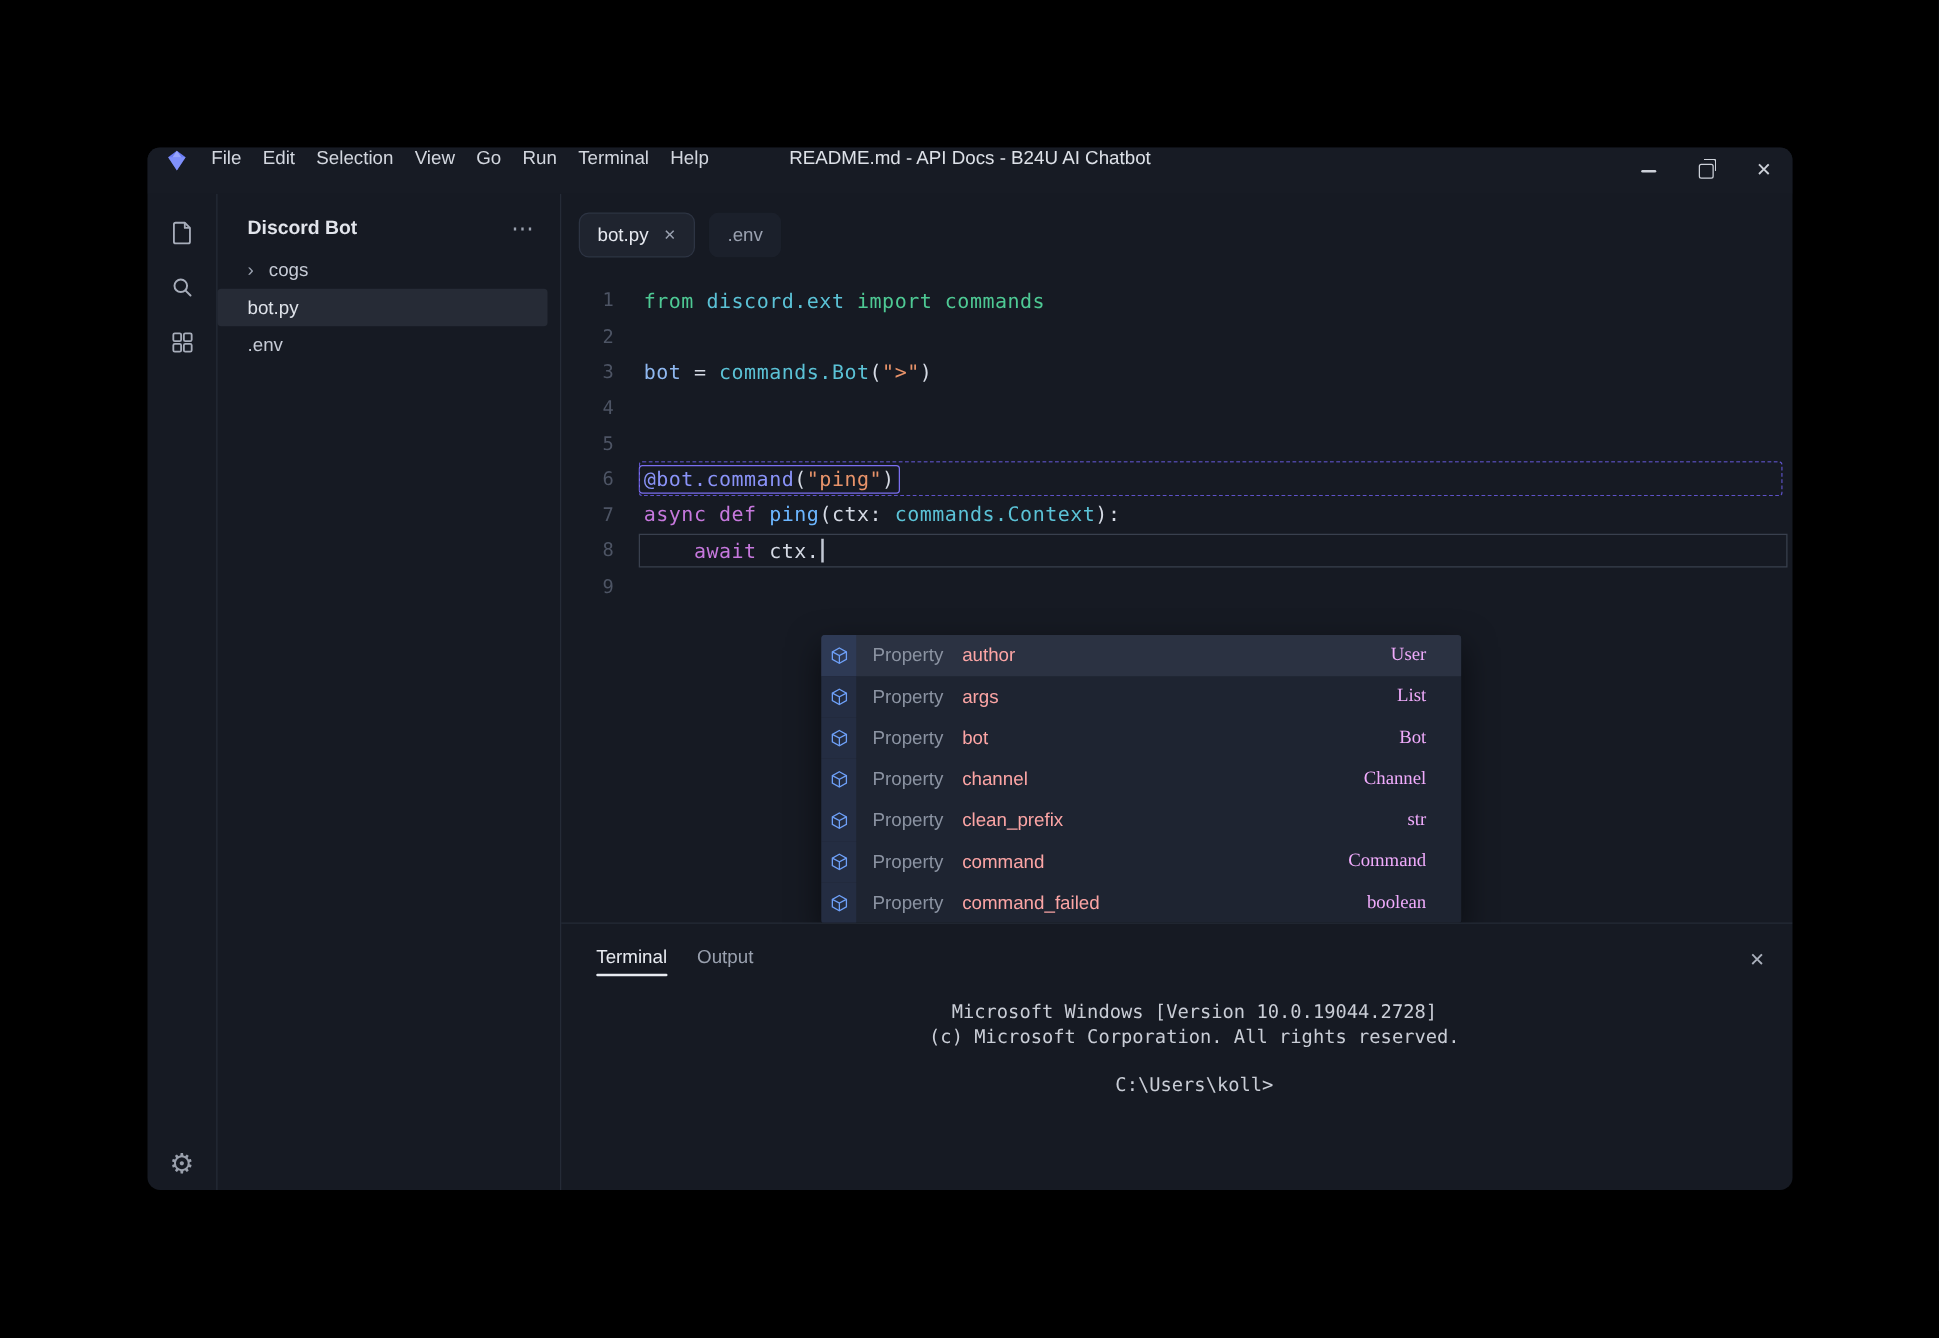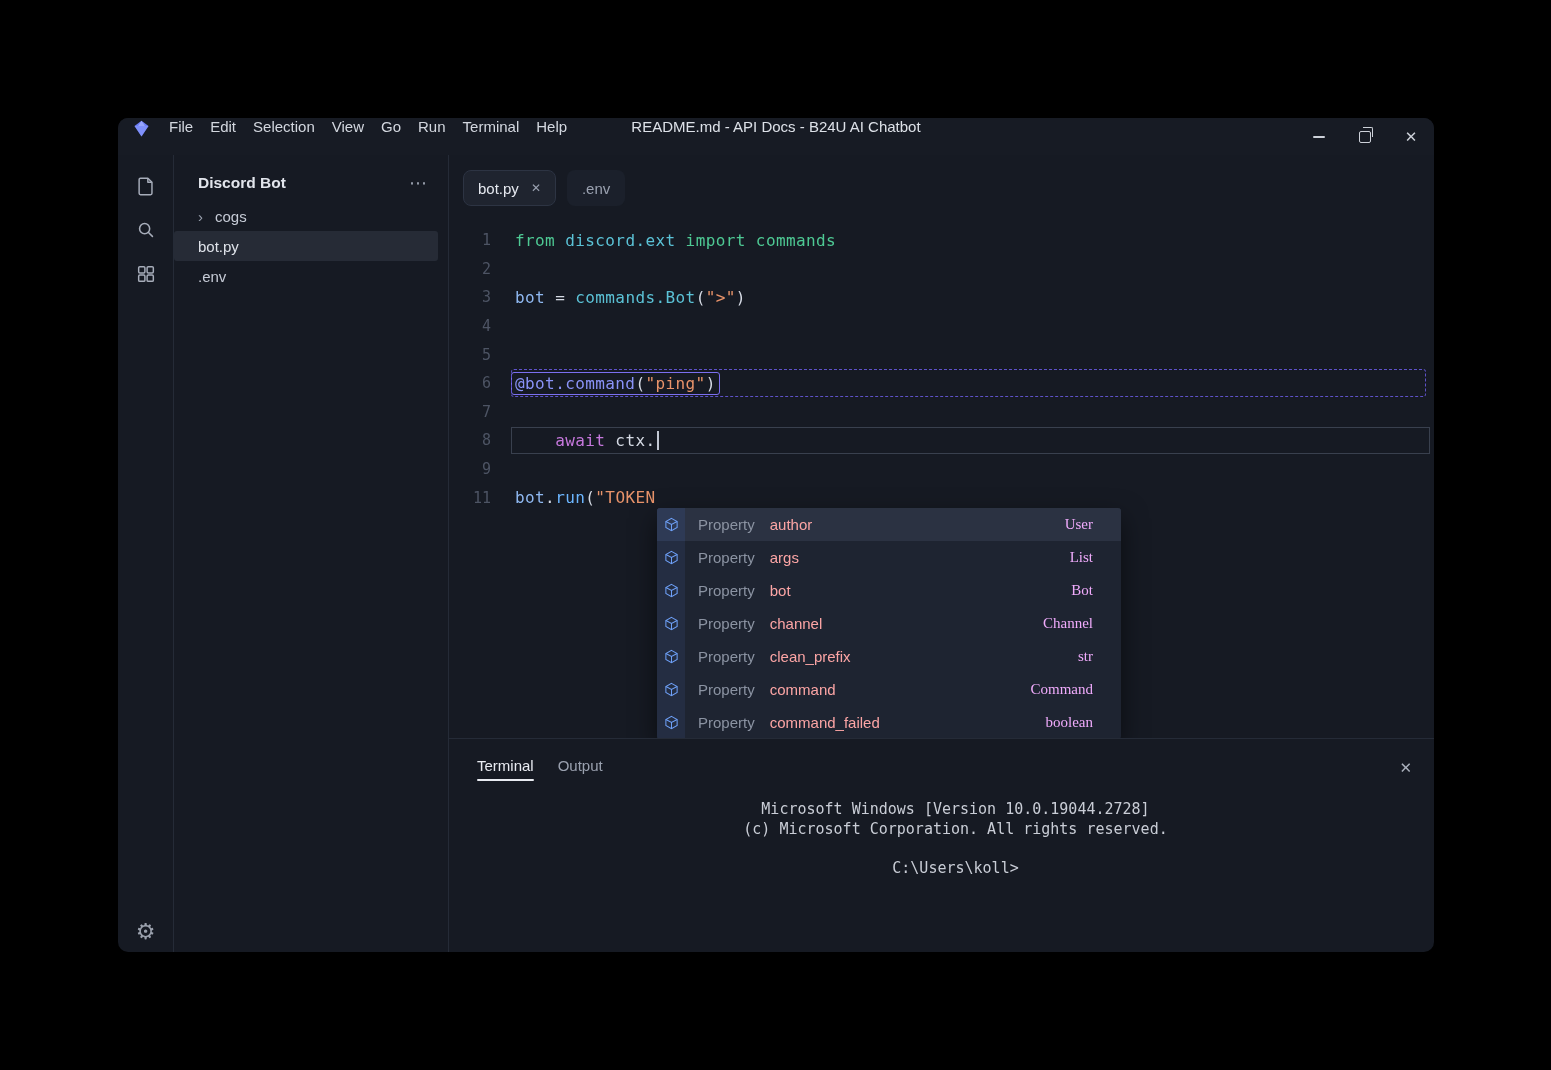--- a/index.html
+++ b/index.html
@@ -55,21 +55,21 @@
   .tokwrap.boxed{border:1px solid var(--accent);border-radius:3px;padding:1px 3px;margin-left:-4px;}
   .frame-dashed::before{content:"";position:absolute;left:62px;right:8px;top:0.5px;bottom:0.5px;
                         border:1px dashed #5e52c8;border-radius:3px;pointer-events:none;}
   .frame-solid::before{content:"";position:absolute;left:62px;right:4px;top:0.5px;bottom:0.5px;
                        border:1px solid var(--current-line-border);pointer-events:none;}
   .cursor{display:inline-block;width:2px;height:19px;background:#c2c8d4;margin-left:1px;}
   .tok-kw{color:var(--tok-kw)} .tok-kw2{color:var(--tok-kw2)} .tok-mod{color:var(--tok-mod)}
   .tok-str{color:var(--tok-str)} .tok-fn{color:var(--tok-fn)} .tok-var{color:var(--tok-var)}
   .tok-deco{color:var(--tok-deco)} .tok-pl{color:var(--tok-pl)}
   
-  .suggest{position:absolute;left:208px;top:301px;width:464px;background:var(--suggest-bg);
+  .suggest{position:absolute;left:208px;top:301px;width:512px;background:var(--suggest-bg);
            border-radius:3px;box-shadow:0 10px 26px rgba(0,0,0,.55);overflow:hidden;z-index:5;
            font-family:"Liberation Sans",sans-serif;letter-spacing:0;}
   .sg-row{height:33px;display:flex;align-items:center;font-size:15px;}
   .sg-icon{width:28px;height:100%;flex:none;display:flex;align-items:center;justify-content:center;
            background:var(--suggest-iconcol);color:var(--suggest-icon);}
   .sg-row.selected{background:var(--suggest-selected);}
   .sg-row.selected .sg-icon{background:#2e3a55;}
   .sg-kind{margin-left:13px;color:#8b93a2;}
   .sg-label{margin-left:15px;color:#fca5a5;}
   .sg-detail{margin-left:auto;margin-right:28px;color:#f0abfc;font-family:Liberation Serif, serif;}
@@ -199,32 +199,29 @@
             <div class="code-line">
               <span class="ln">5</span>
               <span class="code-text"><span class="tokwrap"></span></span>
             </div>
             <div class="code-line frame-dashed">
               <span class="ln">6</span>
               <span class="code-text"><span class="tokwrap boxed"><span class="tok-deco">@bot.command</span><span class="tok-pl">(</span><span class="tok-str">"ping"</span><span class="tok-pl">)</span></span></span>
             </div>
             <div class="code-line">
               <span class="ln">7</span>
+              <span class="code-text"><span class="tokwrap"><span class="tok-kw2">async</span><span class="tok-pl"> </span><span class="tok-kw2">def</span><span class="tok-pl"> </span><span class="tok-fn">ping</span><span class="tok-pl">(</span><span class="tok-pl">ctx</span><span class="tok-pl">: </span><span class="tok-mod">commands.Context</span><span class="tok-pl">):</span></span></span>
             </div>
             <div class="code-line frame-solid">
               <span class="ln">8</span>
               <span class="code-text"><span class="tokwrap"><span class="tok-pl">    </span><span class="tok-kw2">await</span><span class="tok-pl"> </span><span class="tok-pl">ctx.</span></span><span class="cursor"></span></span>
             </div>
             <div class="code-line">
               <span class="ln">9</span>
               <span class="code-text"><span class="tokwrap"></span></span>
-            </div>
-            <div class="code-line">
-              <span class="ln">11</span>
-              <span class="code-text"><span class="tokwrap"><span class="tok-var">bot</span><span class="tok-pl">.</span><span class="tok-fn">run</span><span class="tok-pl">(</span><span class="tok-str">"TOKEN</span></span></span>
             </div>
           </div>
         <div class="suggest">
             <div class="sg-row selected">
               <span class="sg-icon">
                 <svg viewBox="0 0 16 16" width="15" height="15">
                   <path d="M8 1.5 14 4.75v6.5L8 14.5 2 11.25v-6.5Z" fill="none" stroke="currentColor" stroke-width="1.1"></path>
                   <path d="M2 4.75 8 8l6-3.25M8 8v6.5" fill="none" stroke="currentColor" stroke-width="1.1"></path>
                 </svg>
               </span>

